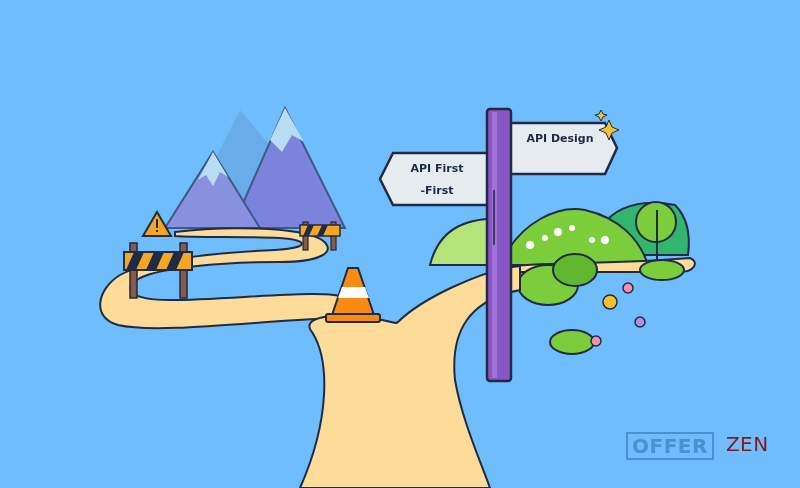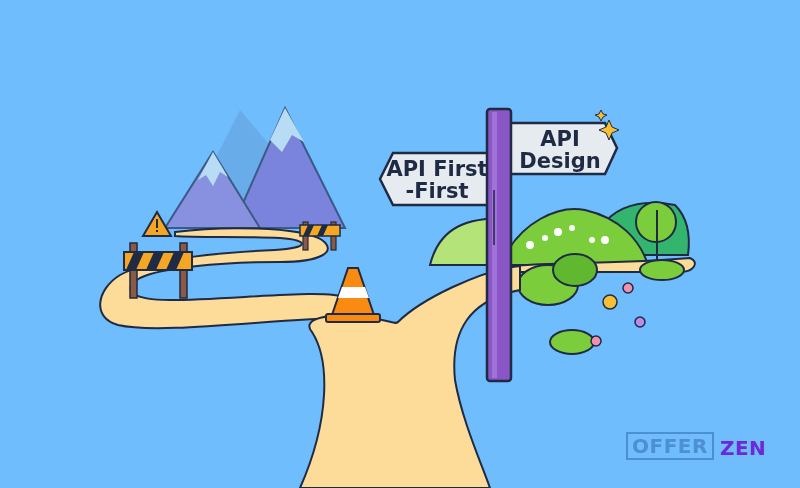--- a/index.html
+++ b/index.html
@@ -1,21 +1,21 @@
 <!DOCTYPE html>
 <html><head>
 <meta charset="utf-8">
 <style>
   html, body { margin: 0; padding: 0; }
   body { width: 800px; height: 488px; overflow: hidden; background: #6fbdfc; position: relative; font-family: "Liberation Sans", sans-serif; }
   .scene { position: absolute; left: 0; top: 0; width: 800px; height: 488px; }
-  .sign-text { position: absolute; font-family: "DejaVu Sans", sans-serif; font-weight: bold; color: #1f2a44; text-align: center; line-height: 22px; font-size: 21px; }
-  .logo { position: absolute; left: 626px; top: 432px; display: flex; align-items: flex-end; gap: 6px; }
+  .sign-text { position: absolute; font-family: "DejaVu Sans", sans-serif; font-weight: bold; color: #1f2a44; text-align: center; line-height: 22px; font-size: 11px; }
+  .logo { position: absolute; left: 626px; top: 432px; display: flex; align-items: flex-start; gap: 12px; }
   .logo-box { border: 2.5px solid #4d8fd1; padding: 0 4px; height: 24px; line-height: 24px; color: #4d8fd1; font-family: "DejaVu Sans", sans-serif; font-weight: bold; font-size: 20px; letter-spacing: 0.5px; }
-  .logo-text { color: #6d28d9; font-family: "DejaVu Sans", sans-serif; font-weight: bold; font-size: 20px; letter-spacing: 0.5px; }
+  .logo-text { color: #7f1d1d; font-family: "DejaVu Sans", sans-serif; font-weight: normal; font-size: 20px; letter-spacing: 0.5px; }
 </style>
 </head>
 <body>
 
 <svg class="scene" viewBox="0 0 800 488" width="800" height="488">
 
   <g>
     <polygon points="240,110 340,228 180,228" fill="#5c90c8" opacity="0.35"></polygon>
     <polygon points="285,108 345,228 232,228" fill="#7b84dc" stroke="#3c5a86" stroke-width="2"></polygon>
     <polygon points="285,108 304,142 292,135 282,152 270,140" fill="#b9dcf5"></polygon>

